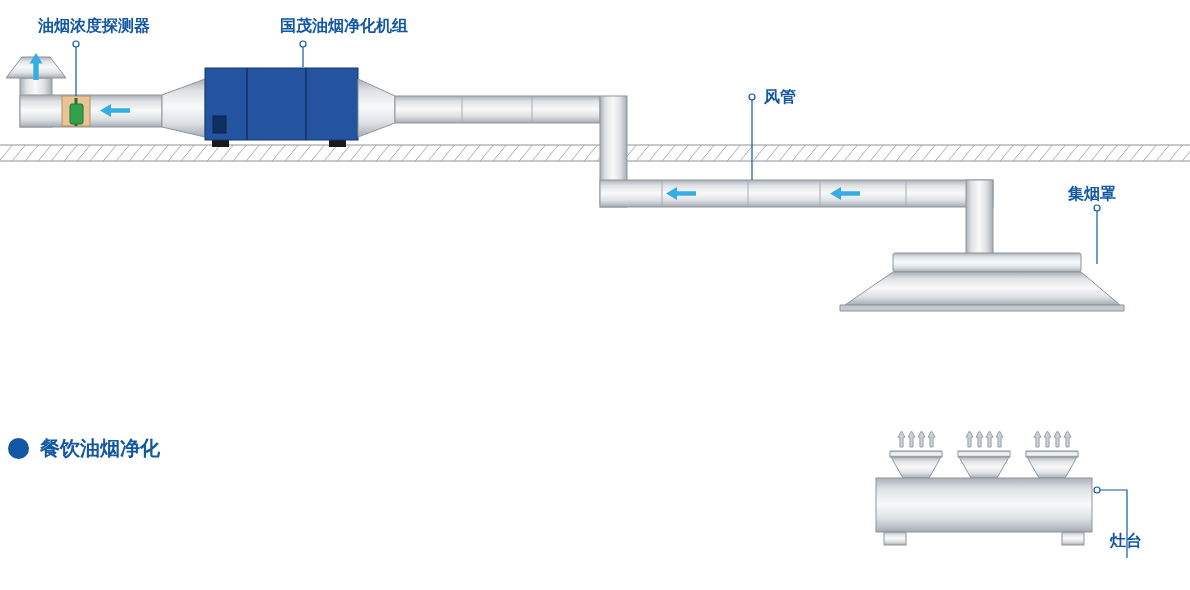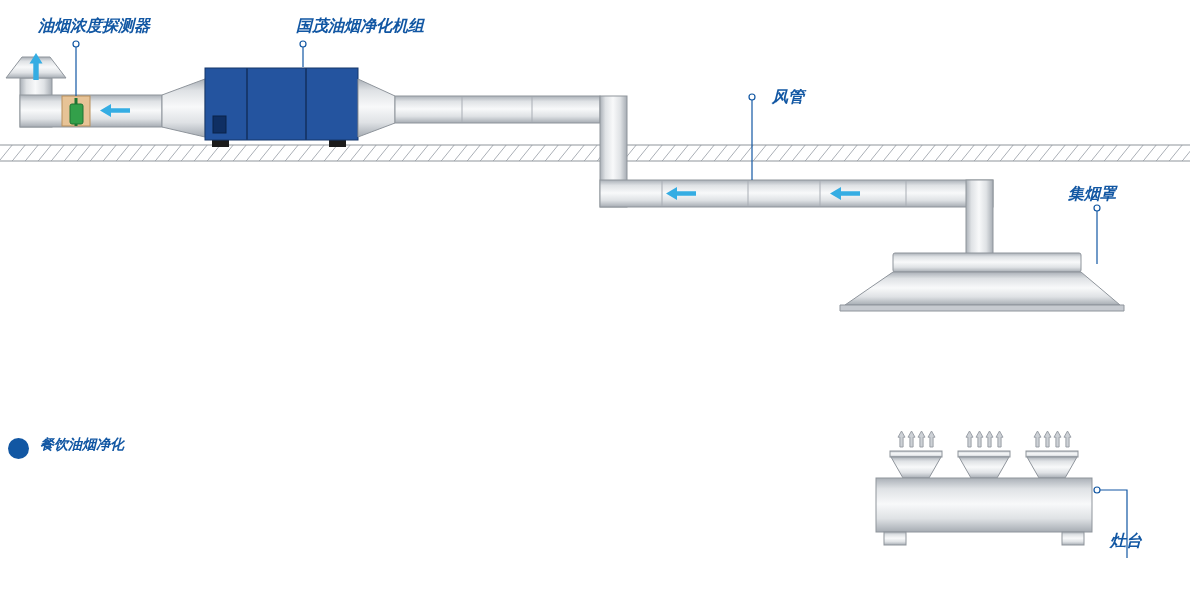--- a/index.html
+++ b/index.html
@@ -1,25 +1,25 @@
 <!DOCTYPE html>
 <html><head>
 <meta charset="utf-8">
 <style>
   html,body{margin:0;padding:0;background:#fff;}
   .canvas{
     position:relative;width:1190px;height:590px;background:#fff;
-    font-family:"Liberation Sans", sans-serif;overflow:hidden;font-style:italic;
+    font-family:"Liberation Sans", sans-serif;overflow:hidden;
   }
   .diagram-svg{position:absolute;left:0;top:0;}
   .lbl{
     position:absolute;color:#1257a3;font-weight:bold;font-size:16px;
     white-space:nowrap;line-height:1.2;
   }
-  .caption-text{font-size:14px;}
+  .caption-text{font-size:20px;}
   .bullet{
     position:absolute;left:8px;top:438px;width:21px;height:21px;
     border-radius:50%;background:#1257a3;
   }
 </style>
 </head>
 <body>
 
 <div class="canvas">
 
@@ -149,21 +149,21 @@
       <circle cx="752" cy="97" r="3" fill="#fff"></circle>
       <line x1="752" y1="100" x2="752" y2="180"></line>
       <circle cx="1097" cy="208" r="3" fill="#fff"></circle>
       <line x1="1097" y1="211" x2="1097" y2="264"></line>
       <circle cx="1097" cy="490" r="3" fill="#fff"></circle>
       <polyline points="1100,490 1127,490 1127,558"></polyline>
     </g>
   </svg>
 
   <div class="lbl" style="left:38px;top:16px;">油烟浓度探测器</div>
-  <div class="lbl" style="left:296px;top:16px;">国茂油烟净化机组</div>
-  <div class="lbl" style="left:764px;top:87px;margin-left:8px;">风管</div>
+  <div class="lbl" style="left:280px;top:16px;">国茂油烟净化机组</div>
+  <div class="lbl" style="left:764px;top:87px;">风管</div>
   <div class="lbl" style="left:1068px;top:184px;text-align:center;">集烟罩</div>
   <div class="lbl" style="left:1110px;top:531px;">灶台</div>
 
   <span class="bullet"></span>
   <div class="lbl caption-text" style="left:40px;top:436px;">餐饮油烟净化</div>
 
 </div>
 
 </body></html>

